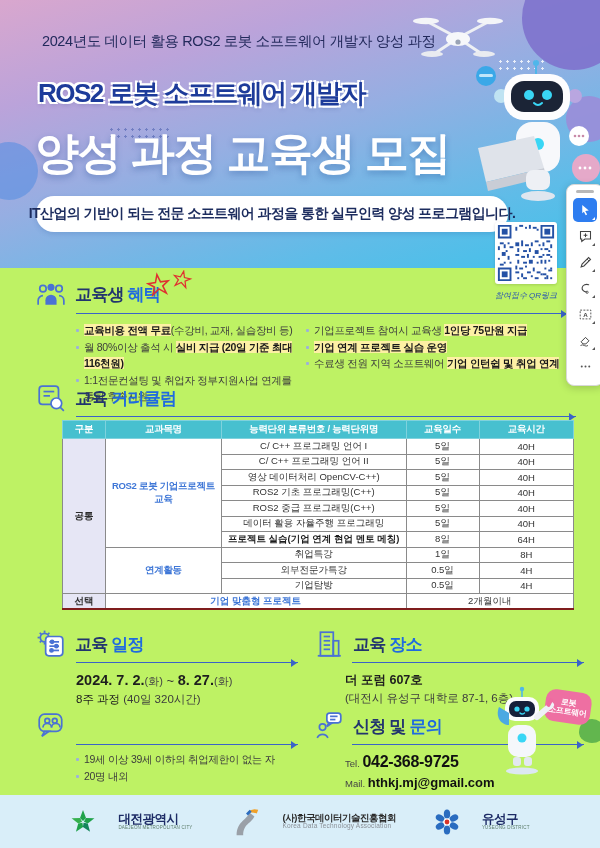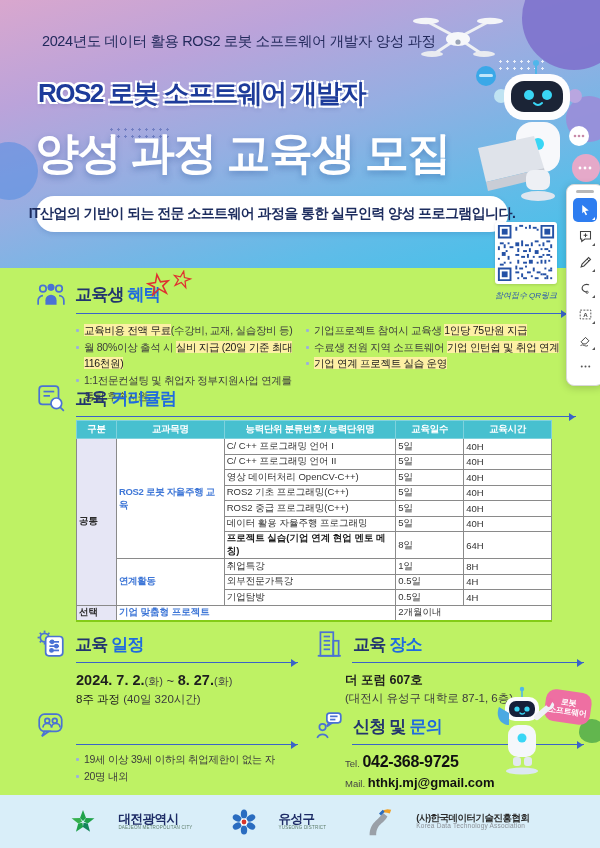--- a/index.html
+++ b/index.html
@@ -37,27 +37,27 @@
   .sec-title{font-size:17px;font-weight:800;color:#22356e;letter-spacing:-0.8px;white-space:nowrap;}
   .sec-title .accent{color:#1f6ae0;}
   .rule{position:absolute;height:0;border-top:1.5px solid #3a63c8;}
   .rule::after{content:"";position:absolute;right:-3px;top:-4.5px;width:0;height:0;
     border:4px solid transparent;border-left:6px solid #3a63c8;}
   .stars{position:absolute;left:146px;top:270px;}
 
   .bullets{position:absolute;font-size:10.5px;color:#3c3c3c;letter-spacing:-0.3px;}
   .bullet{display:flex;align-items:flex-start;line-height:16.5px;}
   .dot{width:3px;height:3px;border-radius:1px;background:#9db1d9;margin:7px 5px 0 0;flex:0 0 auto;}
-  .seg.hl{background:#fdf0a4;font-weight:400;color:#191919;}
-
-  
-  .curr-table{position:absolute;left:76px;top:420px;border-collapse:collapse;width:476px;font-size:9.5px;color:#333;
-    border-bottom:2px solid #84cc16;}
+  .seg.hl{background:#fdf0a4;font-weight:700;color:#191919;}
+
+  
+  .curr-table{position:absolute;left:62px;top:420px;border-collapse:collapse;width:512px;font-size:9.5px;color:#333;
+    border-bottom:2px solid #7f1d1d;}
   .curr-table th{background:#47c0cf;color:#fff;font-weight:700;border:1px solid #7fd2dd;height:18px;letter-spacing:-0.3px;}
-  .curr-table td{border:1px solid #8a8a8a;height:15.5px;text-align:left;background:#fff;padding:0 2px;}
+  .curr-table td{border:1px solid #8a8a8a;height:15.5px;text-align:center;background:#fff;padding:0 2px;}
   .cell-gubun{background:#e6e6f5 !important;font-weight:700;color:#2b2b2b;}
   .cell-course{color:#3f77d7;font-weight:700;letter-spacing:-0.3px;}
   .cell-project{color:#3f77d7;font-weight:700;}
   .bold-cell{font-weight:700;color:#1c1c1c;}
 
   
   .sched-line1{position:absolute;left:76px;top:672px;font-size:13px;color:#333;}
   .sched-line1 b{font-size:14.5px;font-weight:800;color:#1e1e1e;}
   .sched-line1 .wk{font-size:11px;color:#444;}
   .sched-line2{position:absolute;left:76px;top:692px;font-size:11.5px;color:#3c3c3c;}
@@ -278,25 +278,25 @@
         <span><span class="seg">1:1전문컨설팅 및 취업자 정부지원사업 연계를 통한 후속지원</span><span class="seg hl"></span><span class="seg"></span></span>
       </div>
   </div>
   <div class="bullets" style="left:306px;top:322px;width:270px">
     <div class="bullet">
         <span class="dot"></span>
         <span><span class="seg">기업프로젝트 참여시 교육생 </span><span class="seg hl">1인당 75만원 지급</span><span class="seg"></span></span>
       </div>
     <div class="bullet">
         <span class="dot"></span>
+        <span><span class="seg"></span><span class="seg hl">기업 연계 프로젝트 실습 운영</span><span class="seg"></span></span>
+      </div>
+    <div class="bullet">
+        <span class="dot"></span>
         <span><span class="seg">수료생 전원 지역 소프트웨어 </span><span class="seg hl">기업 인턴쉽 및 취업 연계</span><span class="seg"></span></span>
-      </div>
-    <div class="bullet">
-        <span class="dot"></span>
-        <span><span class="seg"></span><span class="seg hl">기업 연계 프로젝트 실습 운영</span><span class="seg"></span></span>
       </div>
   </div>
 
   <div class="section-head" style="left:36px;top:383px">
     <svg class="sec-icon" viewBox="0 0 28 28">
       <g stroke="#4a72d4" stroke-width="1.6" fill="none">
         <rect x="3" y="3" width="18" height="17" rx="3"></rect>
           <line x1="7" y1="8" x2="17" y2="8"></line>
           <line x1="7" y1="12" x2="13" y2="12"></line>
         <circle cx="19" cy="19" r="5" fill="#fff"></circle>
@@ -320,21 +320,21 @@
         <th>구분</th>
         <th>교과목명</th>
         <th>능력단위 분류번호 / 능력단위명</th>
         <th>교육일수</th>
         <th>교육시간</th>
       </tr>
     </thead>
     <tbody>
       <tr>
         <td rowspan="10" class="cell-gubun">공통</td>
-        <td rowspan="7" class="cell-course">ROS2 로봇 자율주행 교육</td>
+        <td rowspan="7" class="cell-course">ROS2 로봇 기업프로젝트 교육</td>
         <td>C/ C++ 프로그래밍 언어 I</td>
         <td>5일</td>
         <td>40H</td>
       </tr>
       <tr>
           <td>C/ C++ 프로그래밍 언어 II</td>
           <td>5일</td>
           <td>40H</td>
         </tr>
       <tr>
@@ -504,47 +504,47 @@
           <path d="M0 -12 L3 -4 L0 -1 L-3 -4 Z" transform="rotate(144)" fill="#14855c"></path>
           <path d="M0 -12 L3 -4 L0 -1 L-3 -4 Z" transform="rotate(216)"></path>
           <path d="M0 -12 L3 -4 L0 -1 L-3 -4 Z" transform="rotate(288)" fill="#35b04e"></path>
         </g>
       </svg>
       <div class="logo-text">
         <span class="logo-name">대전광역시</span>
         <span class="logo-sub">DAEJEON METROPOLITAN CITY</span>
       </div>
     </div>
+    <div class="logo kdta">
+      <svg width="30" height="30" viewBox="0 0 32 32">
+        <path d="M6 30 C6 16 16 14 20 6 L25 10 C21 18 13 18 13 30 Z" fill="#9aa0a8"></path>
+        <path d="M18 5 q5 -4 11 -2 l-1.5 4 q-5 -2 -9.5 -0.5 z" fill="#f0a028"></path>
+        <path d="M16 7 l4 -4 2 2 -4 4 z" fill="#2a6cc0"></path>
+      </svg>
+      <div class="logo-text">
+        <span class="logo-name">(사)한국데이터기술진흥협회</span>
+        <span class="logo-sub">Korea Data Technology Association</span>
+      </div>
+    </div>
     <div class="logo">
       <svg width="26" height="26" viewBox="-13 -13 26 26">
         <g fill="#2a6cc0">
           <ellipse cx="0" cy="-8" rx="3.2" ry="4.6"></ellipse>
           <ellipse cx="0" cy="-8" rx="3.2" ry="4.6" transform="rotate(60)"></ellipse>
           <ellipse cx="0" cy="-8" rx="3.2" ry="4.6" transform="rotate(120)"></ellipse>
           <ellipse cx="0" cy="-8" rx="3.2" ry="4.6" transform="rotate(180)"></ellipse>
           <ellipse cx="0" cy="-8" rx="3.2" ry="4.6" transform="rotate(240)"></ellipse>
           <ellipse cx="0" cy="-8" rx="3.2" ry="4.6" transform="rotate(300)"></ellipse>
         </g>
         <circle r="3.6" fill="#fff"></circle>
           <circle r="2.4" fill="#d8352a"></circle>
       </svg>
       <div class="logo-text">
         <span class="logo-name">유성구</span>
         <span class="logo-sub">YUSEONG DISTRICT</span>
-      </div>
-    </div>
-    <div class="logo kdta">
-      <svg width="30" height="30" viewBox="0 0 32 32">
-        <path d="M6 30 C6 16 16 14 20 6 L25 10 C21 18 13 18 13 30 Z" fill="#9aa0a8"></path>
-        <path d="M18 5 q5 -4 11 -2 l-1.5 4 q-5 -2 -9.5 -0.5 z" fill="#f0a028"></path>
-        <path d="M16 7 l4 -4 2 2 -4 4 z" fill="#2a6cc0"></path>
-      </svg>
-      <div class="logo-text">
-        <span class="logo-name">(사)한국데이터기술진흥협회</span>
-        <span class="logo-sub">Korea Data Technology Association</span>
       </div>
     </div>
   </div>
 
   <div class="fl-toolbar">
     <div class="tb-handle"></div>
     <button class="tb-btn active">
       <svg width="13" height="13" viewBox="0 0 24 24">
           <path d="M6 2 L18 12 L11.5 12.8 L15 19.5 L12.4 20.8 L9 14.2 L6 17 Z" fill="#fff"></path>
         </svg>

